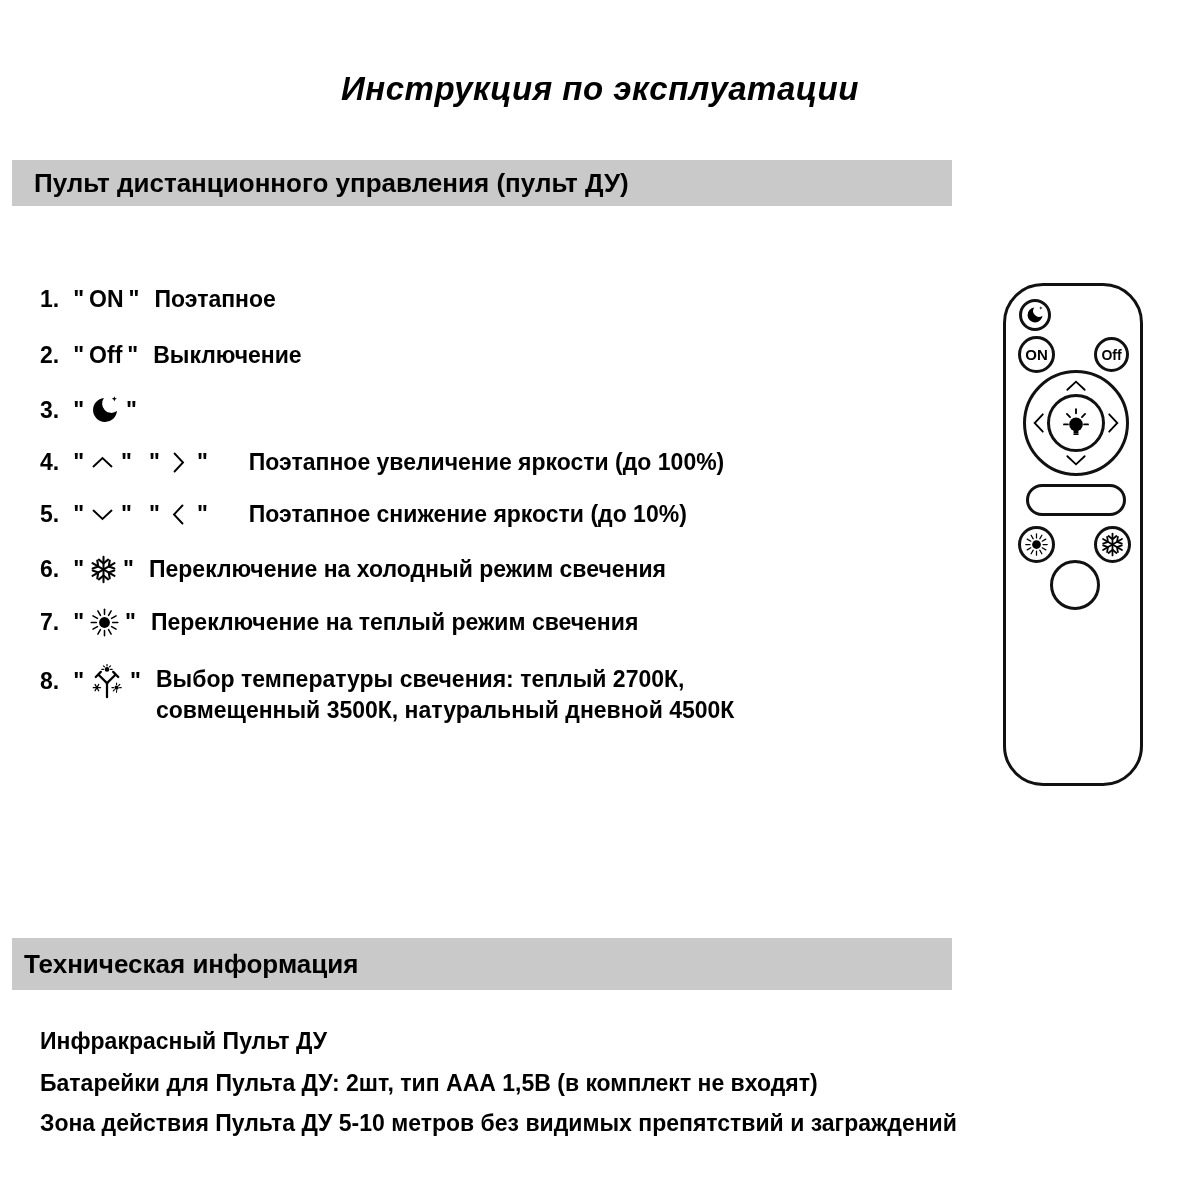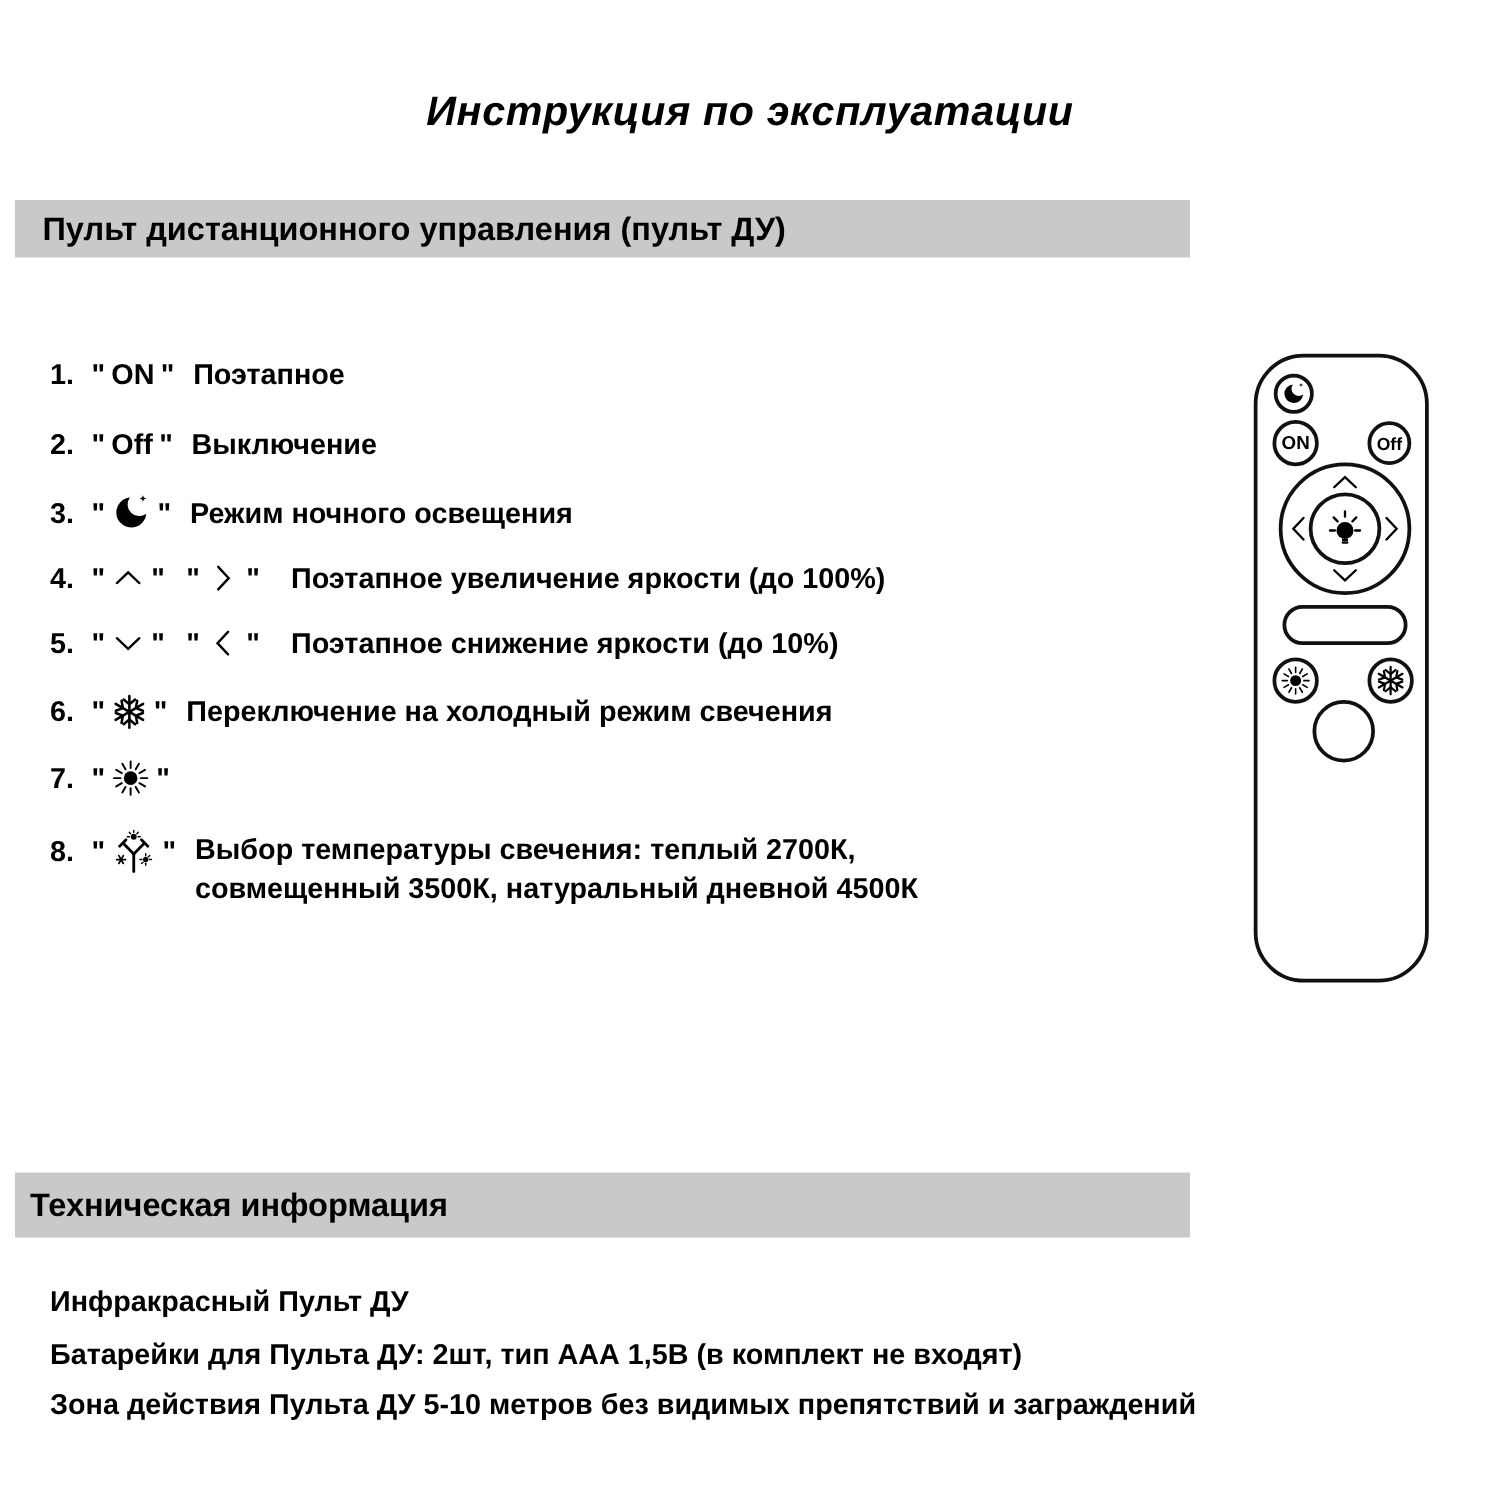--- a/index.html
+++ b/index.html
@@ -20,21 +20,21 @@
   #banner-tech{top:938px;height:52px;padding-left:12px;}
   .item{
     position:absolute;left:40px;display:flex;align-items:center;
     font-size:23px;font-weight:bold;white-space:nowrap;
   }
   .item .num{margin-right:9px;}
   .q{padding:0 5px;}
   .qgap{margin-left:7px;}
   .icon-slot{display:inline-flex;align-items:center;justify-content:center;}
   .label{margin-left:10px;}
-  .label-wide{margin-left:20px;}
+  .label-wide{margin-left:36px;}
   .ic{display:block;}
   .rot90{transform:rotate(90deg);}
   .rot180{transform:rotate(180deg);}
   .rot270{transform:rotate(-90deg);}
   .item8{align-items:flex-start;}
   .item8 .num,.item8 .q{line-height:34px;}
   .item8 .label8{margin-left:10px;line-height:31px;white-space:normal;width:720px;}
   
   .remote{
     position:absolute;left:1003px;top:283px;width:140px;height:503px;
@@ -185,21 +185,20 @@
 
 <div class="item" style="top:394px">
   <span class="num">3.</span>
   <span class="q">"</span>
   <span class="icon-slot">
       <svg class="ic" width="32" height="32">
         <use href="#ic-moon"></use>
       </svg>
     </span>
   <span class="q">"</span>
-  <span class="label">Режим ночного освещения</span>
 </div>
 
 <div class="item" style="top:449px">
   <span class="num">4.</span>
   <span class="q">"</span>
   <span class="icon-slot">
       <svg class="ic" width="27" height="27">
         <use href="#ic-chev"></use>
       </svg>
     </span>
@@ -247,20 +246,21 @@
 
 <div class="item" style="top:607px">
   <span class="num">7.</span>
   <span class="q">"</span>
   <span class="icon-slot">
       <svg class="ic" width="31" height="31">
         <use href="#ic-sun"></use>
       </svg>
     </span>
   <span class="q">"</span>
+  <span class="label">Переключение на теплый режим свечения</span>
 </div>
 
 <div class="item item8" style="top:664px">
   <span class="num">8.</span>
   <span class="q">"</span>
   <span class="icon-slot">
       <svg class="ic" width="36" height="36">
         <use href="#ic-colortemp"></use>
       </svg>
     </span>

